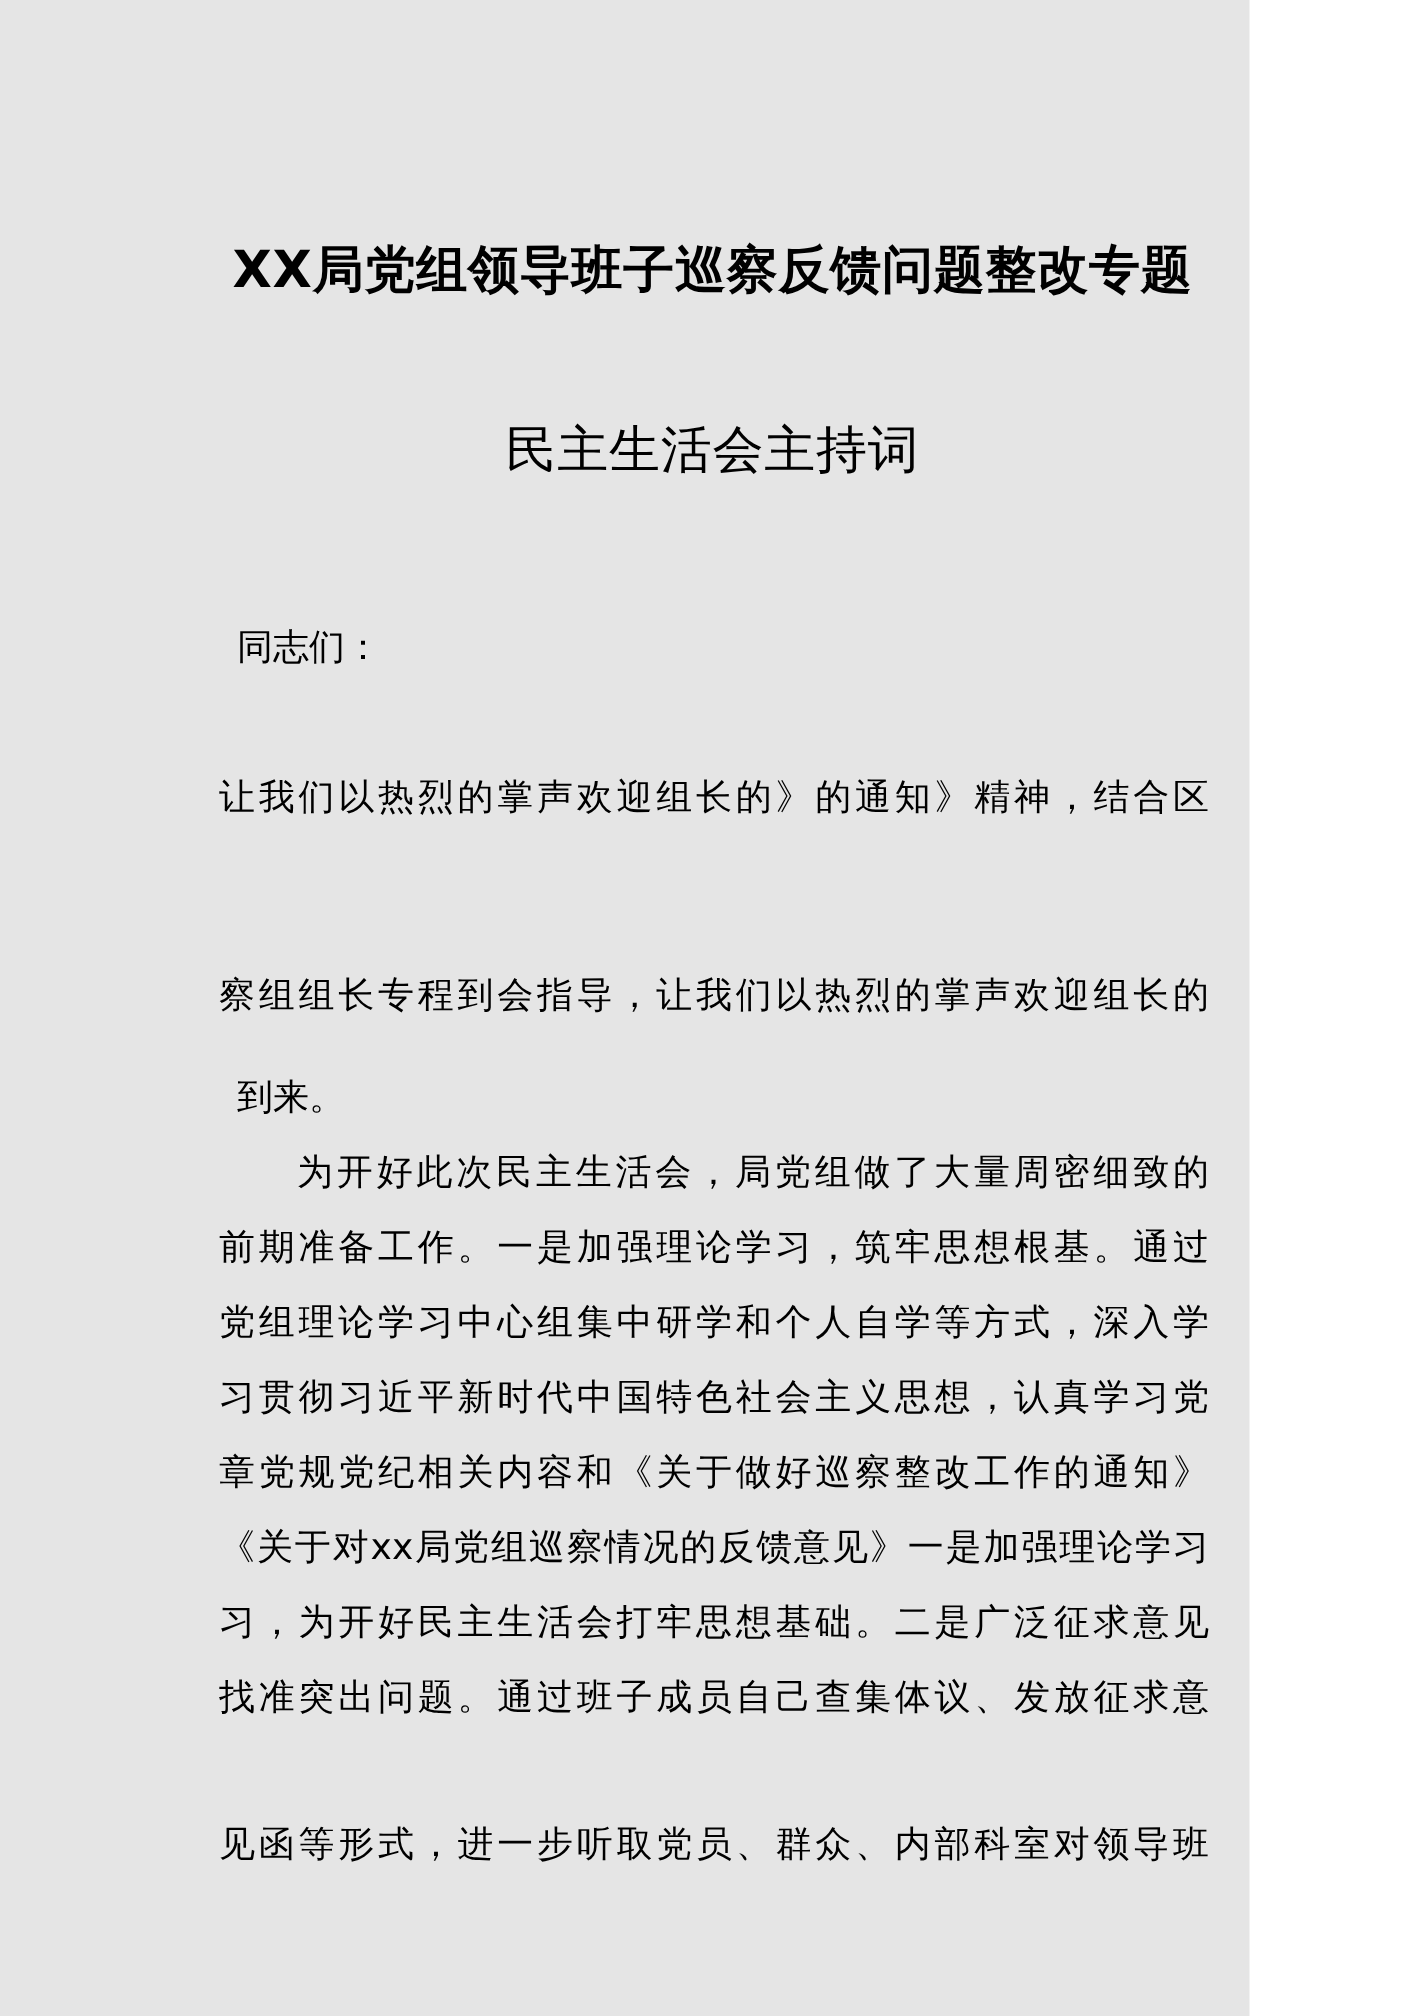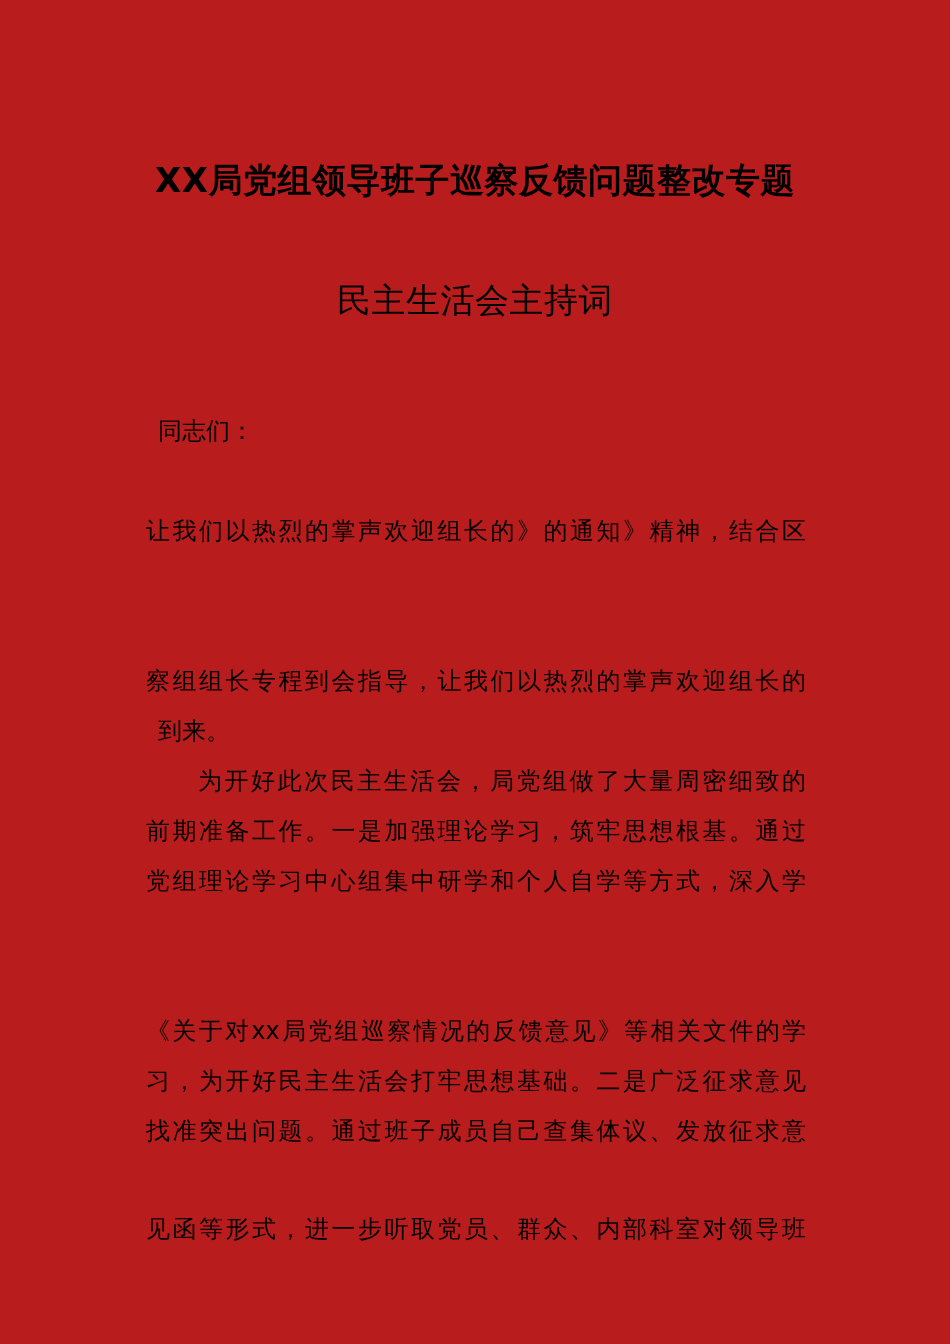--- a/index.html
+++ b/index.html
@@ -11,23 +11,23 @@
       width: 950px;
       height: 1344px;
       position: relative;
       overflow: hidden;
       font-family: "DejaVu Sans", "Liberation Sans", sans-serif;
       color: #000000;
     }
     .page {
       position: absolute;
       left: 0; top: 0;
-      width: 950px;
+      width: 833px;
       height: 1344px;
-      background: #b91c1c;
+      background: #e5e5e5;
     }
     .title-line {
       position: absolute;
       left: 0;
       width: 950px;
       text-align: center;
       font-size: 34px;
       line-height: 40px;
       white-space: nowrap;
       letter-spacing: 0.5px;
@@ -58,24 +58,26 @@
 <body>
 
 <div class="page">
 
   <div class="title-line t1">XX局党组领导班子巡察反馈问题整改专题</div>
   <div class="title-line t2">民主生活会主持词</div>
 
   <div class="body-line last" style="top:416px;">同志们：</div>
 
   <div class="body-line" style="top:516px;">让我们以热烈的掌声欢迎组长的》的通知》精神，结合区</div>
-  <div class="body-line" style="top:666px;">察组组长专程到会指导，让我们以热烈的掌声欢迎组长的</div>
+  <div class="body-line" style="top:648px;">察组组长专程到会指导，让我们以热烈的掌声欢迎组长的</div>
   <div class="body-line last" style="top:716px;">到来。</div>
 
   <div class="body-line indent" style="top:766px;">为开好此次民主生活会，局党组做了大量周密细致的</div>
   <div class="body-line" style="top:816px;">前期准备工作。一是加强理论学习，筑牢思想根基。通过</div>
   <div class="body-line" style="top:866px;">党组理论学习中心组集中研学和个人自学等方式，深入学</div>
-  <div class="body-line" style="top:1016px;">《关于对xx局党组巡察情况的反馈意见》等相关文件的学</div>
+  <div class="body-line" style="top:916px;">习贯彻习近平新时代中国特色社会主义思想，认真学习党</div>
+  <div class="body-line" style="top:966px;">章党规党纪相关内容和《关于做好巡察整改工作的通知》</div>
+  <div class="body-line" style="top:1016px;">《关于对xx局党组巡察情况的反馈意见》一是加强理论学习</div>
   <div class="body-line" style="top:1066px;">习，为开好民主生活会打牢思想基础。二是广泛征求意见</div>
   <div class="body-line" style="top:1116px;">找准突出问题。通过班子成员自己查集体议、发放征求意</div>
   <div class="body-line" style="top:1214px;">见函等形式，进一步听取党员、群众、内部科室对领导班</div>
 
 </div>
 
 </body></html>

